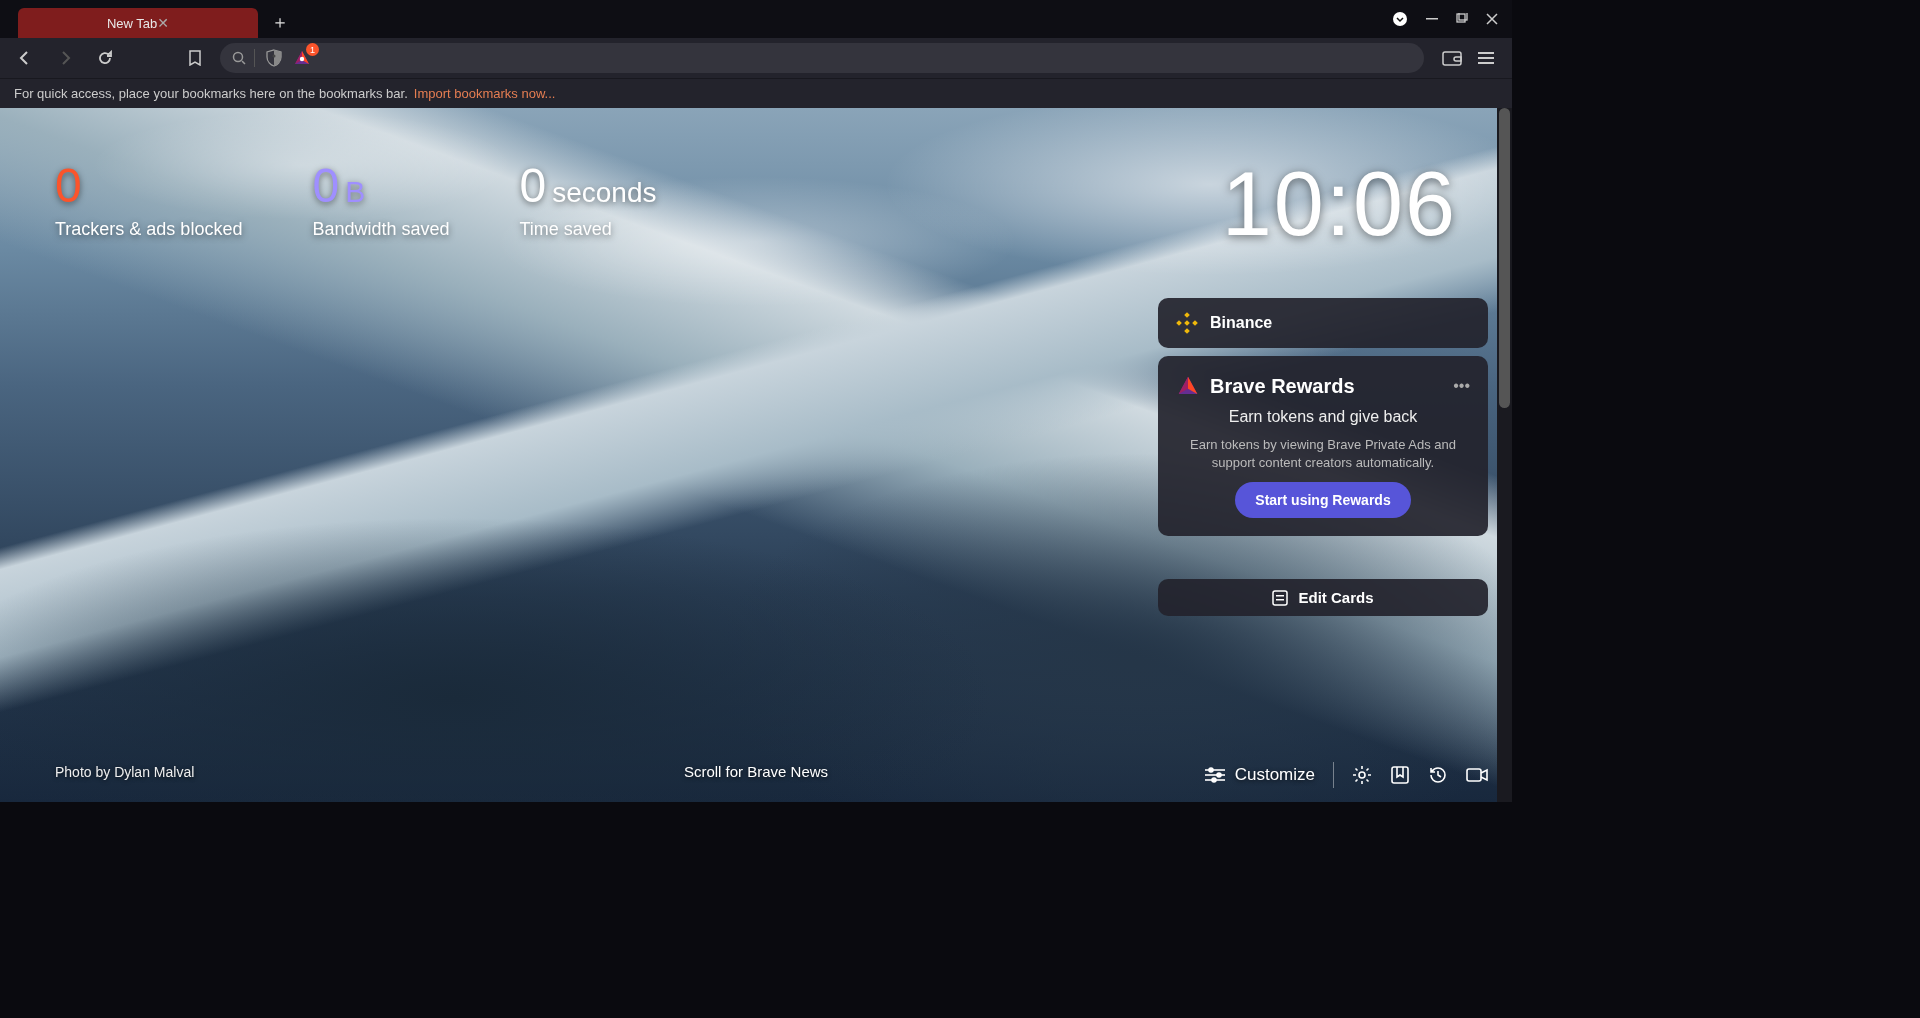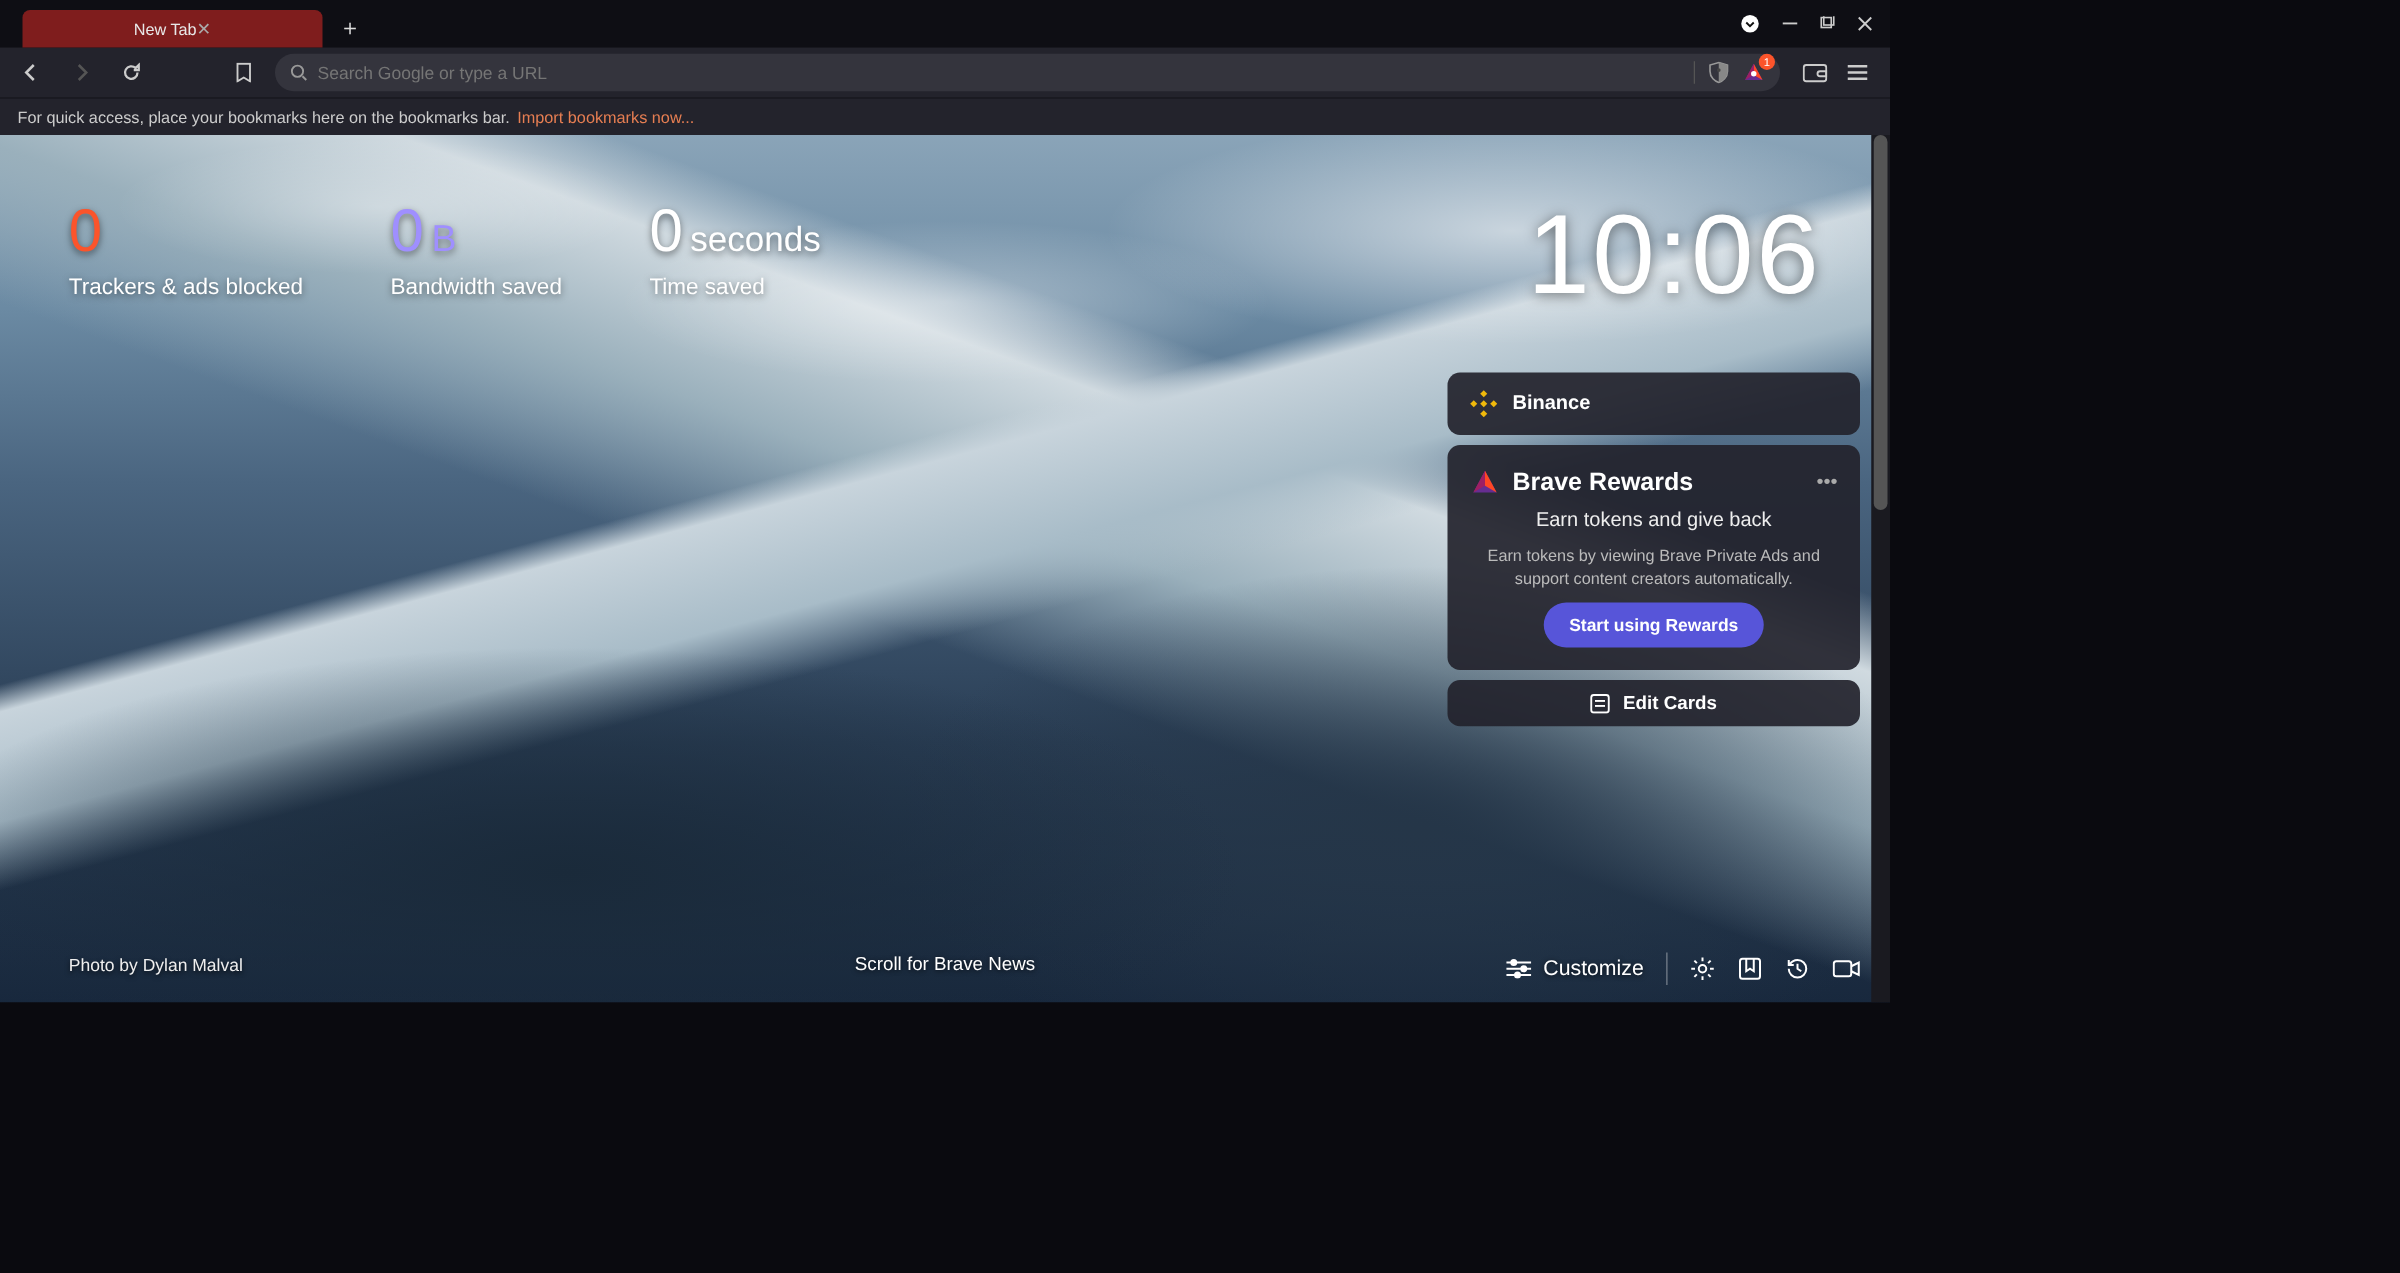--- a/index.html
+++ b/index.html
@@ -190,20 +190,21 @@
 .edit-cards {
   background: rgba(35,35,44,0.92);
   border-radius: 10px;
   padding: 10px;
   display: flex;
   align-items: center;
   justify-content: center;
   gap: 10px;
   font-size: 15px;
   font-weight: 600;
+  margin-top: 35px;
 }
 
 .photo-credit {
   position: absolute;
   bottom: 22px; left: 55px;
   font-size: 14px;
   color: #eee;
   text-shadow: 0 1px 4px rgba(0,0,0,0.7);
 }
 
@@ -311,21 +312,20 @@
   <div class="nav-btn">
     <svg width="14" height="16" viewBox="0 0 14 16">
         <path d="M2 1h10v14l-5-3-5 3z" fill="none" stroke="#ccc" stroke-width="1.5"></path>
       </svg>
   </div>
   <div class="addr">
     <svg width="14" height="14" viewBox="0 0 14 14">
         <circle cx="6" cy="6" r="4.5" fill="none" stroke="#999" stroke-width="1.5"></circle>
         <path d="M10 10l3 3" stroke="#999" stroke-width="1.5"></path>
       </svg>
-    <input placeholder="Search Google or type a URL" style="">
     <div class="addr-right">
       <span>
         <svg width="18" height="18" viewBox="0 0 18 18">
             <path d="M9 1l7 2v5c0 5-4 8-7 9-3-1-7-4-7-9V3z" fill="none" stroke="#999" stroke-width="1.3"></path>
             <path d="M9 1l7 2v5c0 5-4 8-7 9" fill="#888"></path>
             <circle cx="9" cy="7" r="1.5" fill="#444"></circle>
           </svg>
       </span>
       <span class="badge-dot" data-count="1">
         <svg class="bat-icon" viewBox="0 0 18 18">

